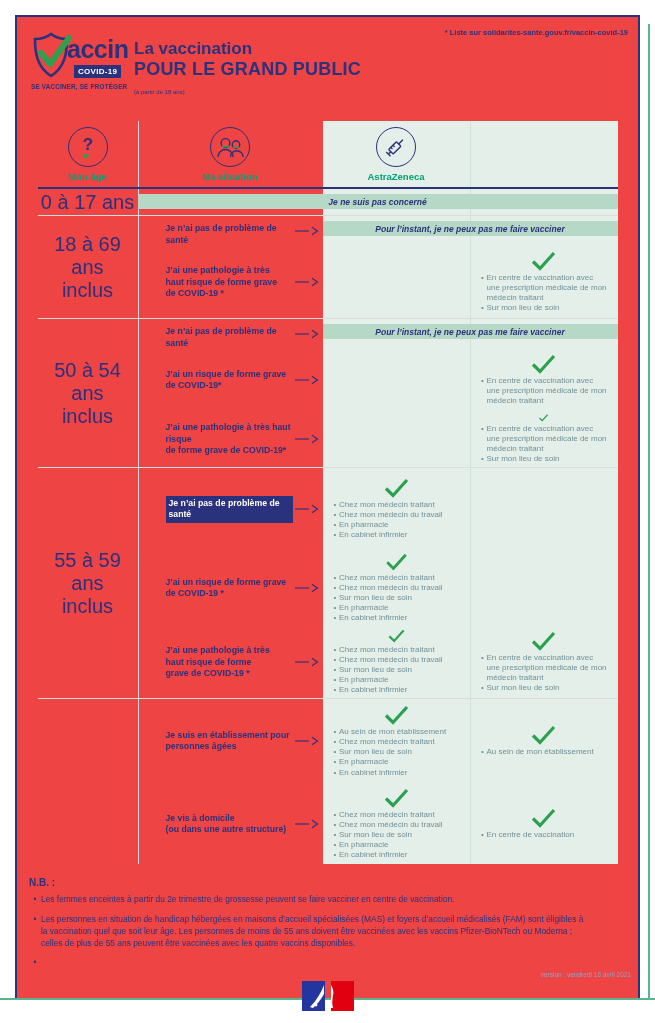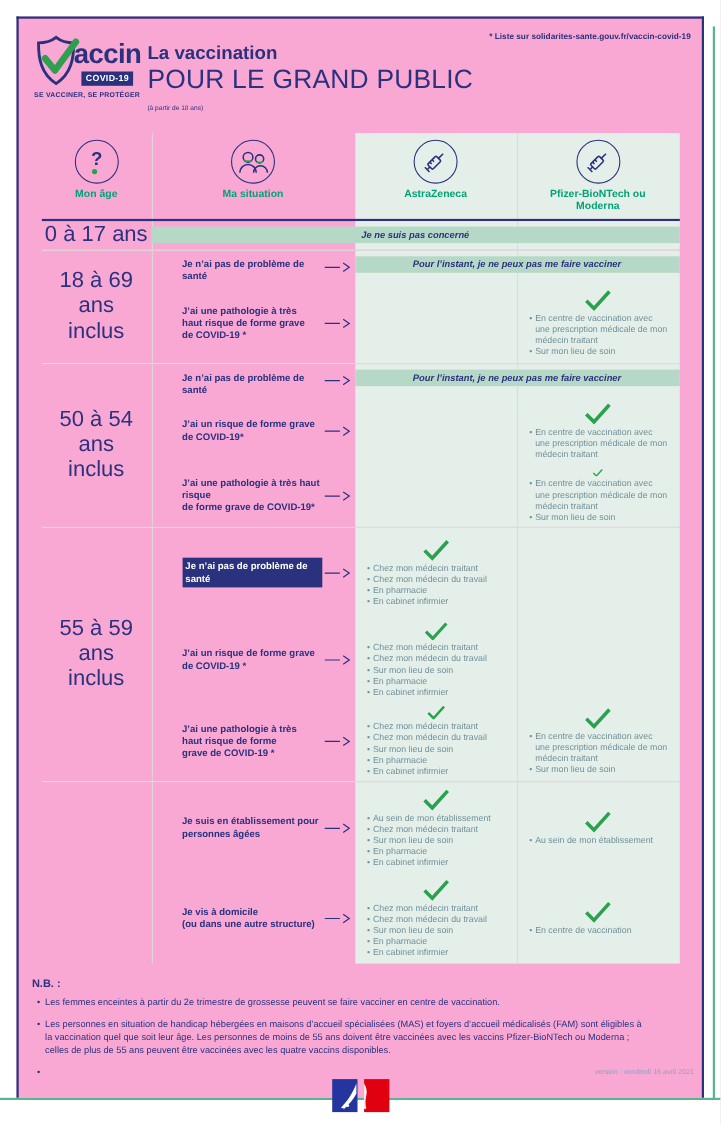--- a/index.html
+++ b/index.html
@@ -2,35 +2,35 @@
 <html><head>
 <meta charset="utf-8">
 <style>
   * { margin:0; padding:0; box-sizing:border-box; }
   html,body { width:655px; height:1023px; background:#fff; font-family:"Liberation Sans", sans-serif; position:relative; overflow:hidden; }
 
   .green-line-bottom { position:absolute; left:0; top:998px; width:655px; height:2px; background:#57b68e; }
   .green-line-right  { position:absolute; left:648px; top:24px; width:2px; height:976px; background:#57b68e; }
 
   .poster { position:absolute; left:15px; top:15px; width:625px; height:983px;
-            border:2px solid #2a317d; border-bottom:none; background:#f9a8d4; }
+            border:2px solid #2a317d; border-bottom:none; background:#ef4444; }
 
   
   .p-head { position:relative; height:100px; }
   .toplink { position:absolute; right:10px; top:11px; font-size:7.5px; font-weight:bold; color:#2a317d; }
 
   .logo { position:absolute; left:14px; top:14px; width:110px; height:72px; }
   .logo-shield { position:absolute; left:0; top:0; }
   .logo-brand { position:absolute; left:36px; top:4px; font-size:25px; font-weight:bold; color:#2a317d; letter-spacing:-.5px; }
   .logo-badge { position:absolute; left:43px; top:34px; background:#2a317d; color:#fff; font-size:8px; font-weight:bold; padding:2px 4px; letter-spacing:.3px; }
   .logo-tagline { position:absolute; left:0; top:52px; font-size:6.3px; font-weight:bold; color:#2a317d; letter-spacing:.2px; }
 
   .titles { position:absolute; left:117px; top:22px; }
   .t1 { font-size:17px; font-weight:bold; color:#2a317d; }
-  .t2 { font-size:24px; font-weight:normal; color:#2a317d; letter-spacing:.2px; }
+  .t2 { font-size:18px; font-weight:bold; color:#2a317d; letter-spacing:.2px; }
   .sub { margin-top:9px; font-size:6px; color:#2a317d; }
 
   
   .vtable { width:580px; margin:4px auto 0; }
   .t-grid { display:grid; grid-template-columns:100px 185px 147px 148px;
     background-image:
       linear-gradient(#d9d9d9,#d9d9d9),
       linear-gradient(#cfe3d6,#cfe3d6),
       linear-gradient(#e3efe8,#e3efe8);
     background-position:100px 0, 432px 0, 285px 0;
@@ -131,35 +131,20 @@
                 <line x1="18" y1="13.7" x2="24" y2="13.7"></line>
                 <line x1="4" y1="13.7" x2="7" y2="13.7"></line>
                 <line x1="3.5" y1="10.7" x2="3.5" y2="16.7"></line>
                 <line x1="10" y1="10.5" x2="10" y2="13"></line>
                 <line x1="13" y1="10.5" x2="13" y2="13"></line>
               </g>
             </svg>
           </div>
           <div class="th-label">AstraZeneca</div>
         </div>
-        <div class="th">
-          <div class="circ">
-            <svg width="28" height="28" viewBox="0 0 28 28">
-              <g transform="rotate(-45 14 14)" stroke="#2a317d" stroke-width="1.4" fill="none">
-                <rect x="7" y="10.5" width="11" height="6.5" rx="1"></rect>
-                <line x1="18" y1="13.7" x2="24" y2="13.7"></line>
-                <line x1="4" y1="13.7" x2="7" y2="13.7"></line>
-                <line x1="3.5" y1="10.7" x2="3.5" y2="16.7"></line>
-                <line x1="10" y1="10.5" x2="10" y2="13"></line>
-                <line x1="13" y1="10.5" x2="13" y2="13"></line>
-              </g>
-            </svg>
-          </div>
-          <div class="th-label">Pfizer-BioNTech ou Moderna</div>
-        </div>
       </div>
       <div class="t-grid t-section first" style="grid-template-rows: 26px;">
         <div class="cell-age" style="grid-row: 1 / span 1;">0 à 17 ans</div>
         <div class="strip-cell" style="grid-area: 1 / 2 / auto / span 3; justify-content: flex-end;">
           <div class="strip">
             <div class="strip-text">Je ne suis pas concerné</div>
           </div>
         </div>
       </div>
       <div class="t-grid t-section" style="grid-template-rows: 30px 72px;">

